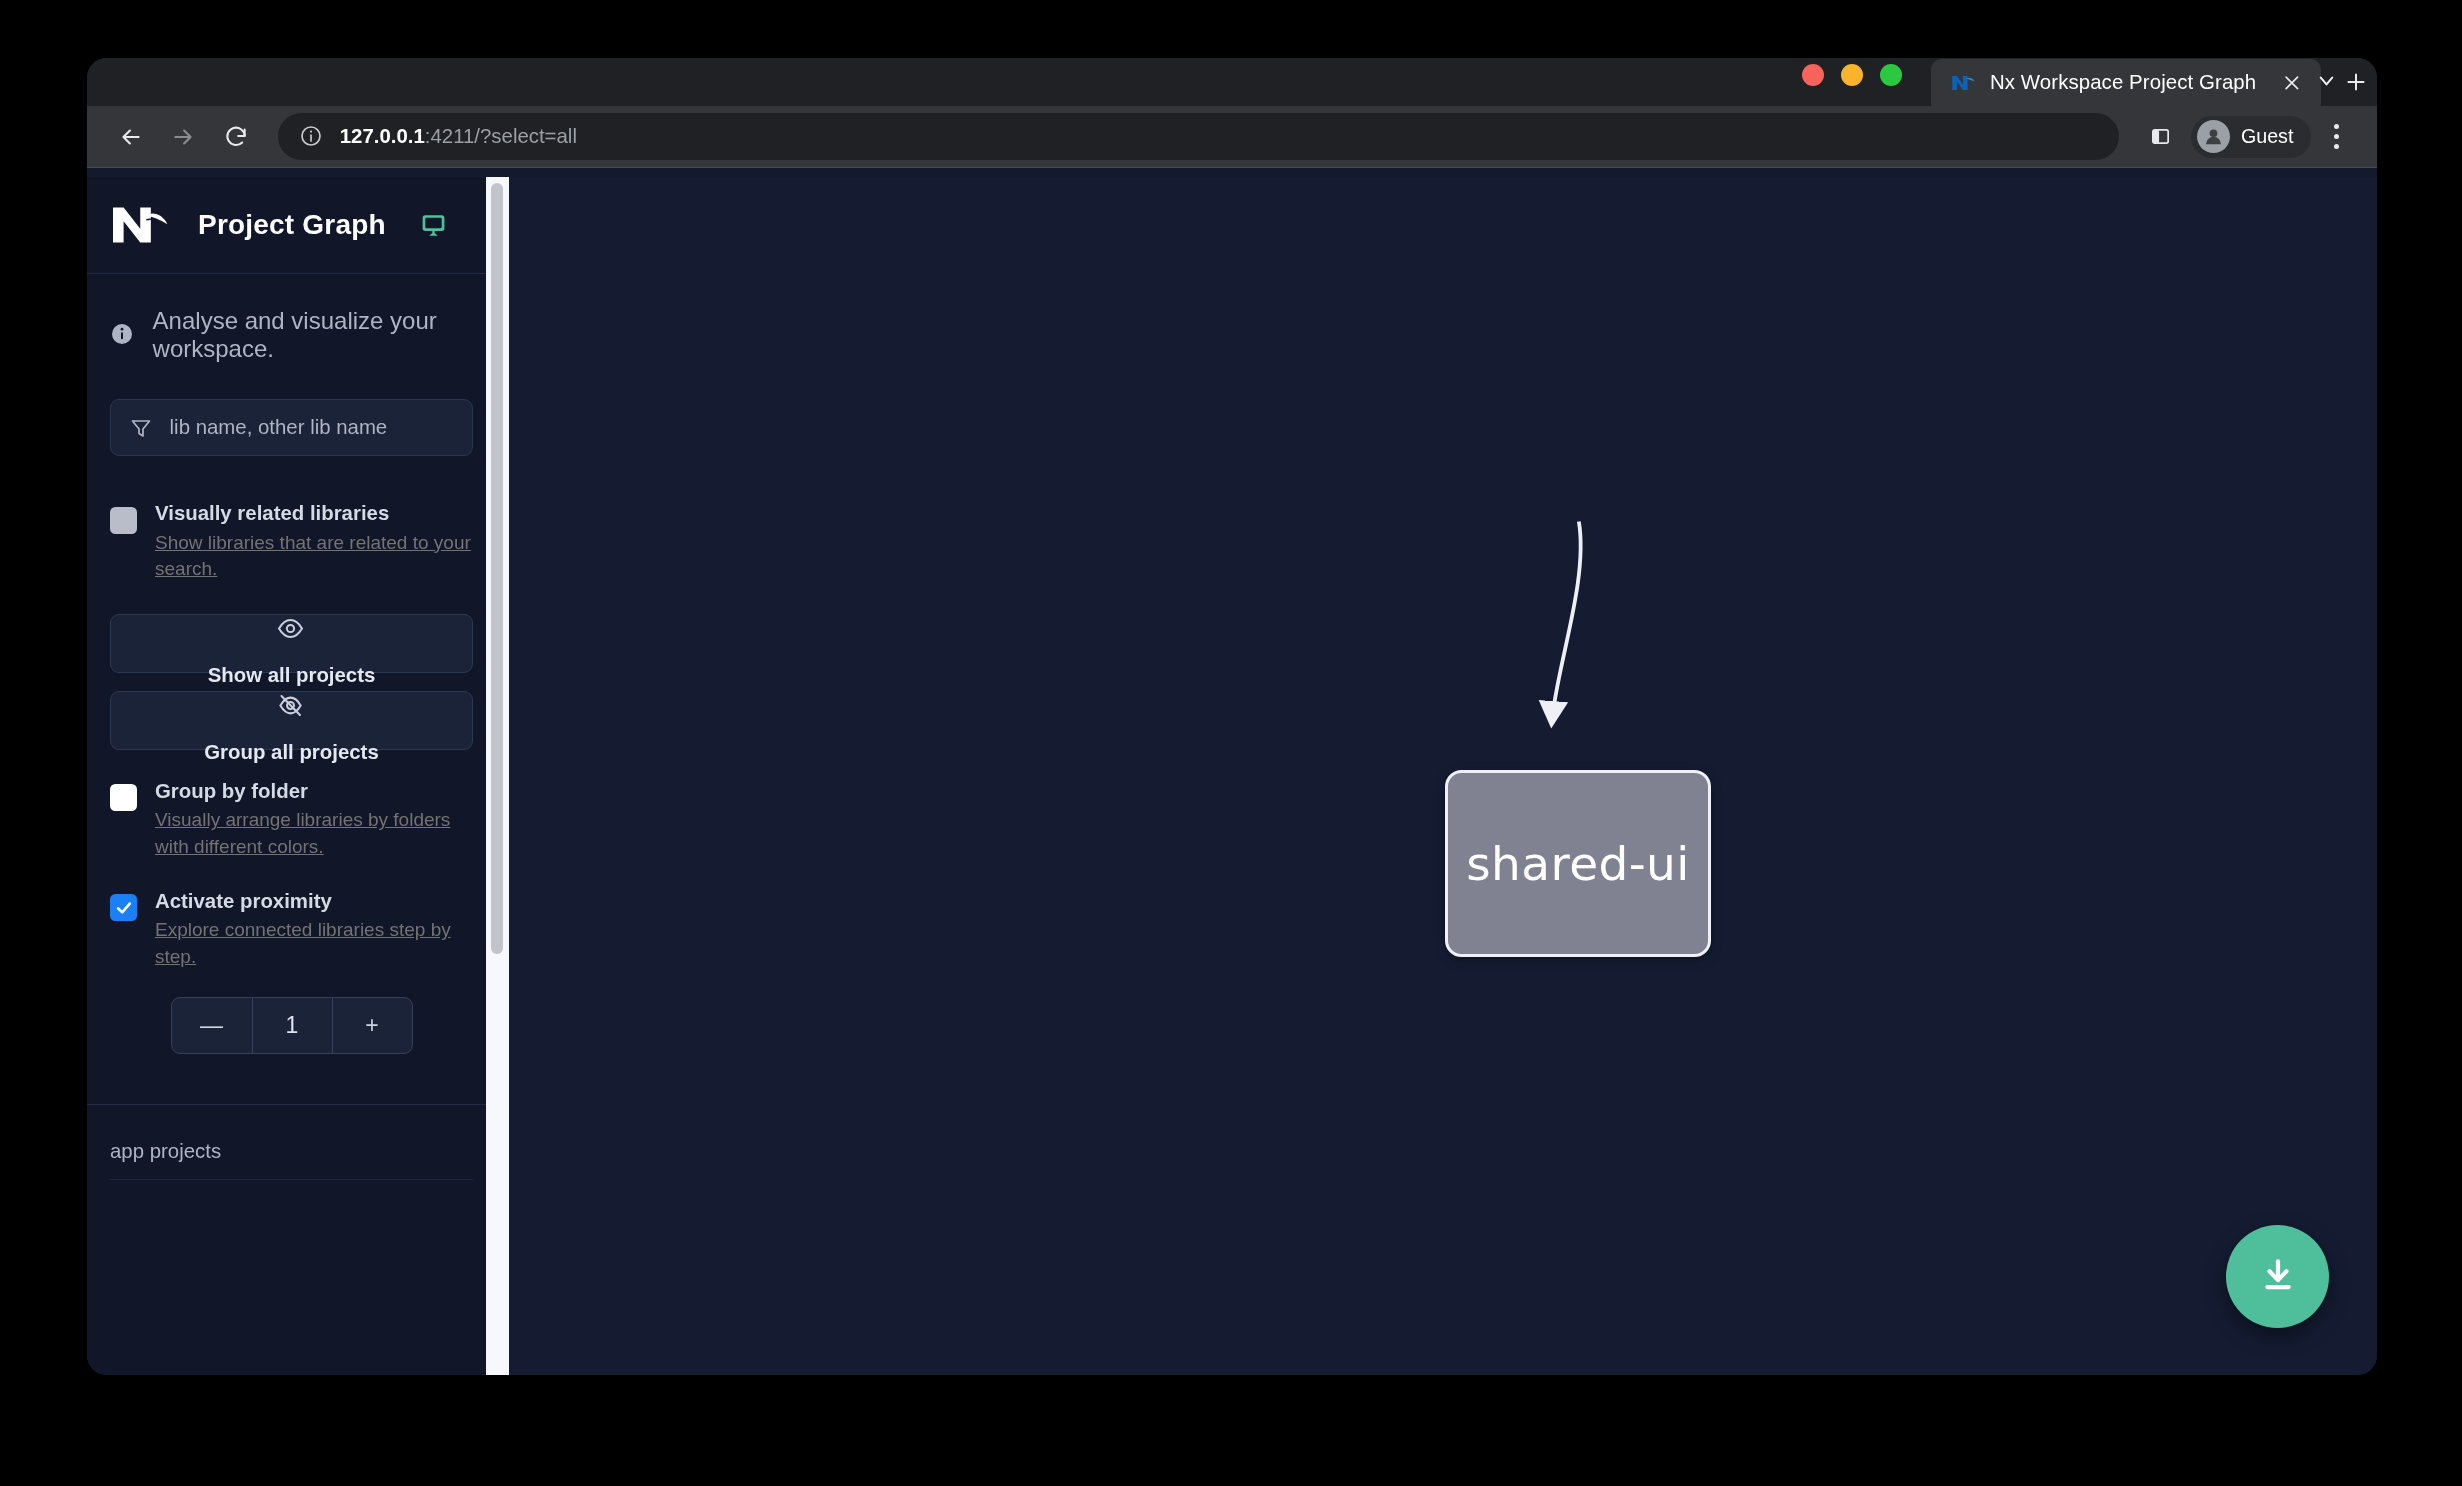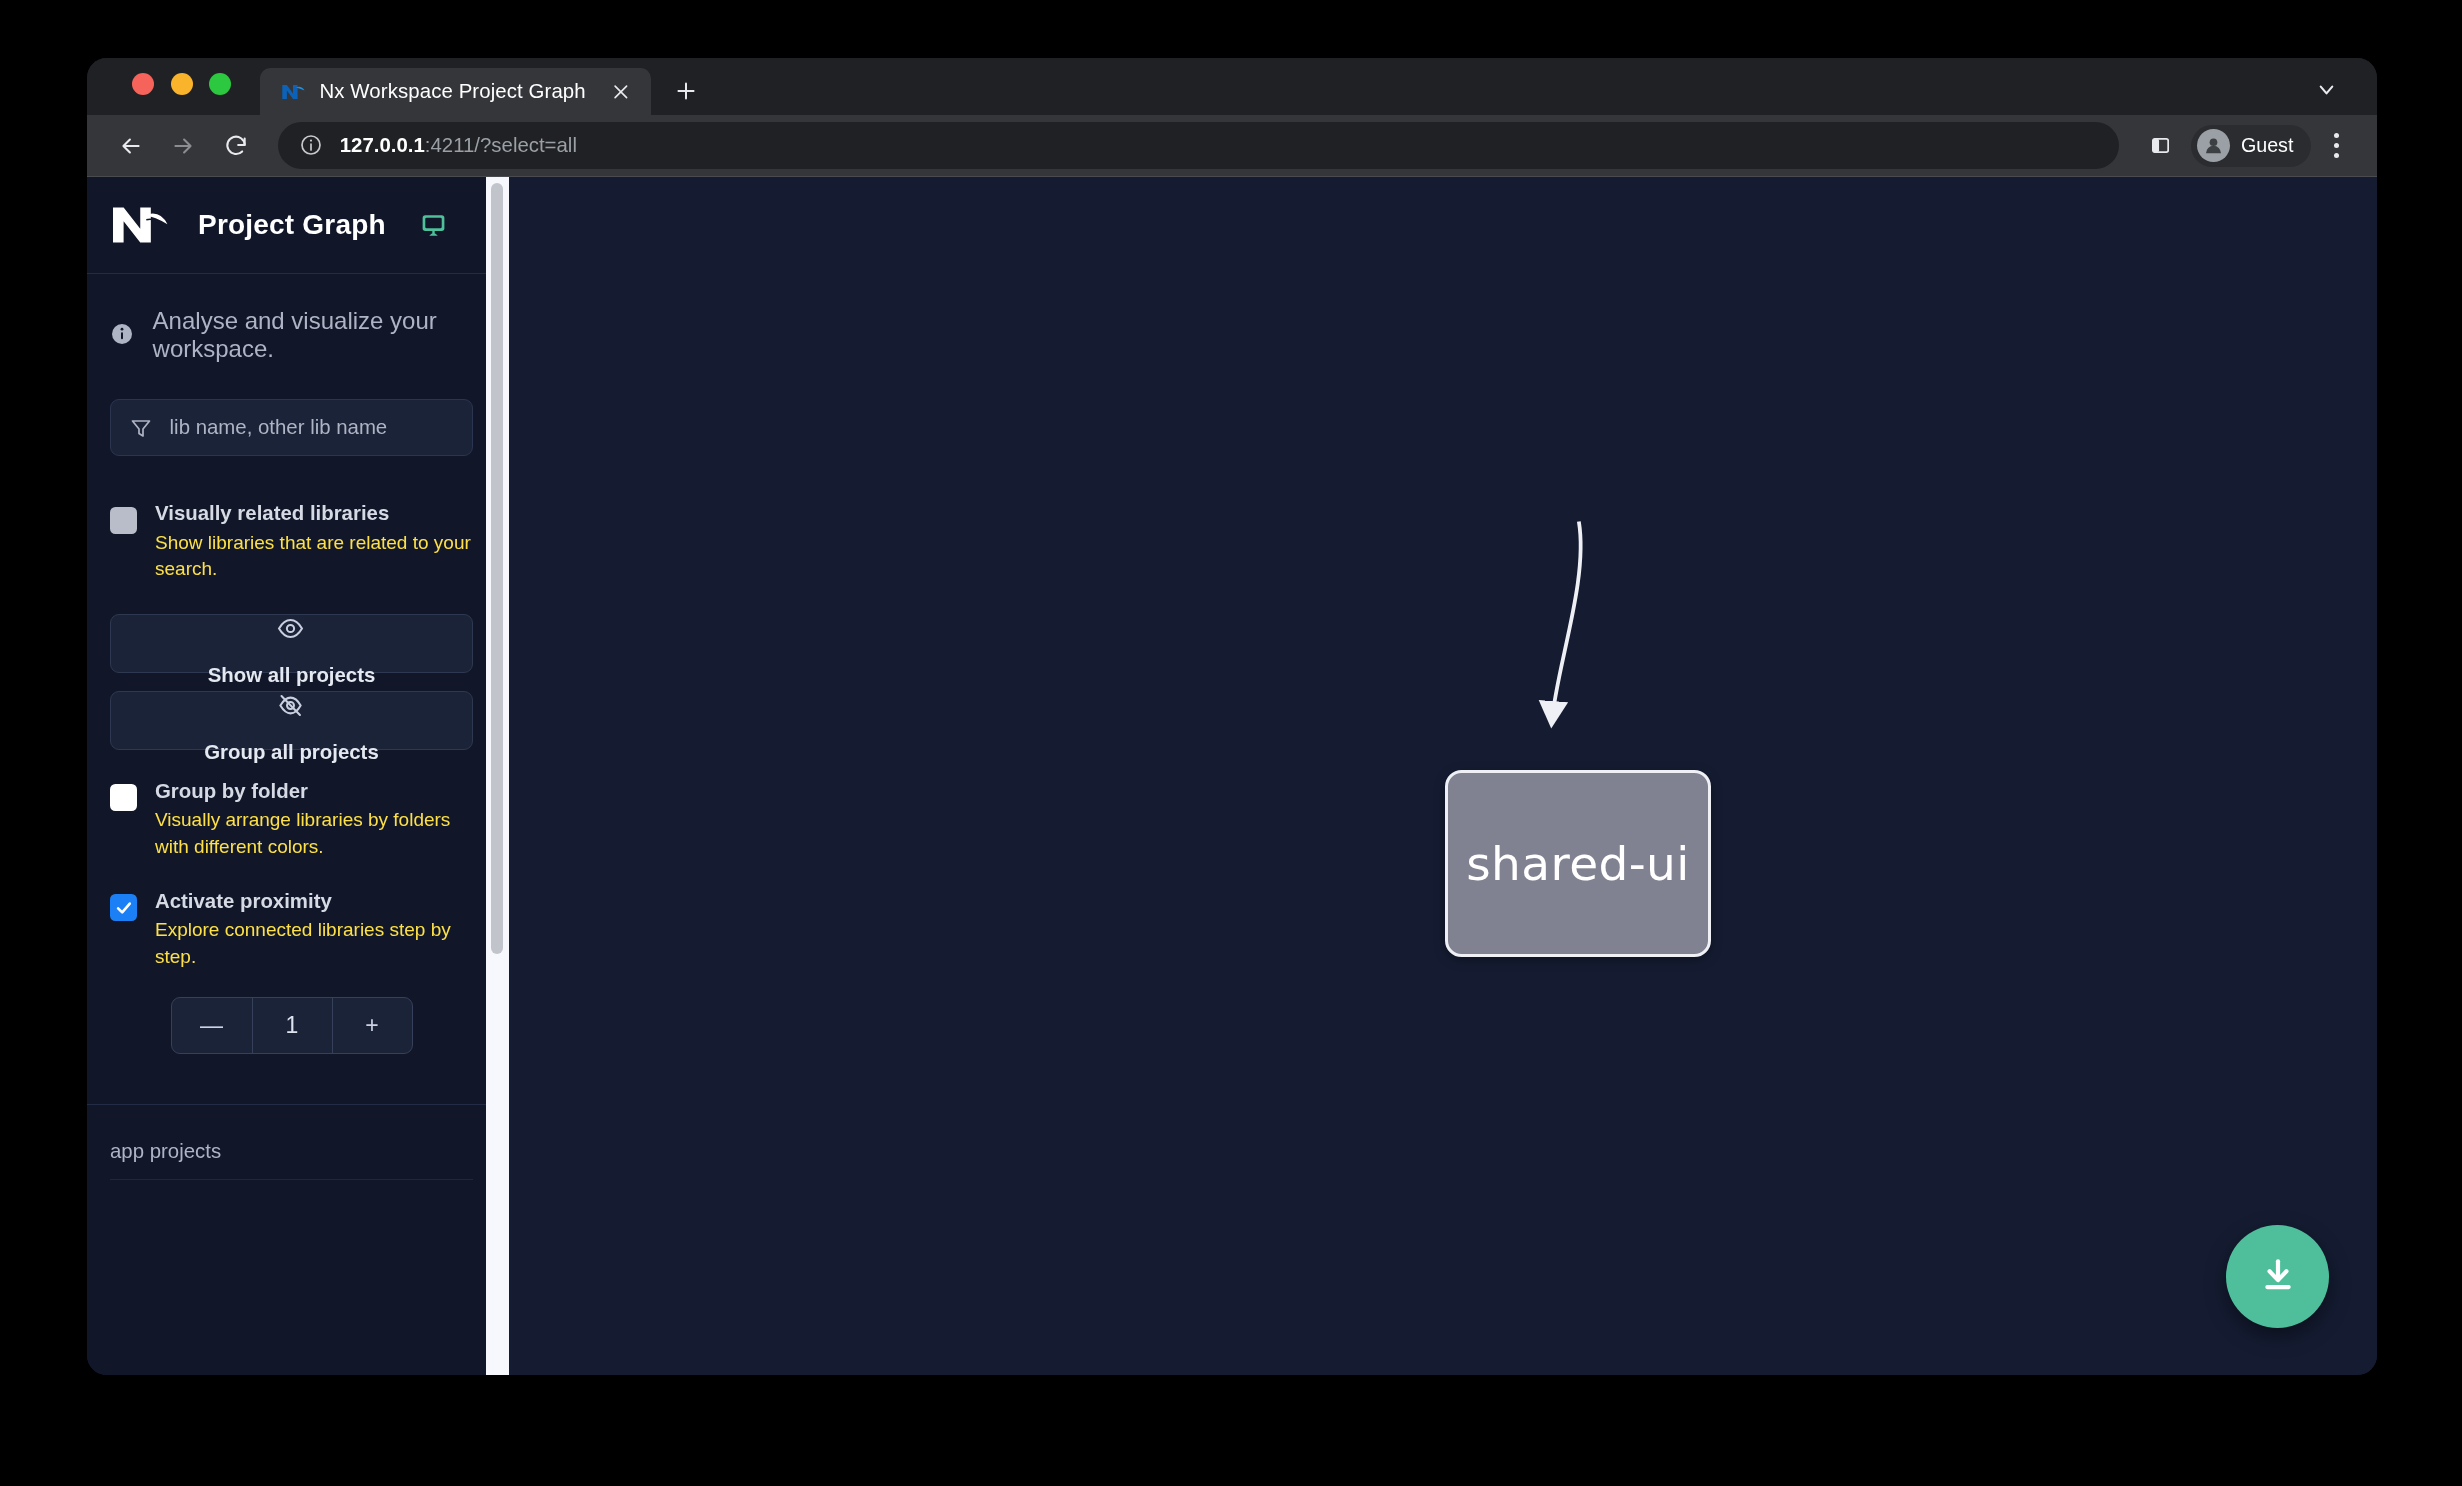--- a/index.html
+++ b/index.html
@@ -17,25 +17,26 @@
     width: 2290px; height: 1317px;
     border-radius: 19.7px;
     overflow: hidden;
     background: #141a2e;
     box-shadow: 0 23px 68px rgba(0,0,0,0.8);
   }
 
   
   .tabstrip {
     position: relative;
-    height: 57px;
+    height: 48px;
     background: #202124;
     display: flex;
     align-items: flex-end;
-    padding-left: 45px;
+    padding-left: 36px;
+    justify-content: flex-end;
   }
   .traffic {
     display: flex; align-items: center; gap: 16.6px;
     height: 57px; padding-bottom: 4.5px;
   }
   .dot { width: 22px; height: 22px; border-radius: 50%; }
   .dot.red    { background: #f5635b; }
   .dot.yellow { background: #f9b42c; }
   .dot.green  { background: #2bc840; }
 
@@ -187,21 +188,21 @@
     border-radius: 5.3px;
   }
   .cb.unchecked-grey { background: #b9bdc9; }
   .cb.unchecked-white { background: #ffffff; }
   .cb.checked {
     background: #1b7ff5;
     display: flex; align-items: center; justify-content: center;
   }
   .opt-texts { flex: 1; }
   .opt-title { color: #d6dae4; font-size: 20.4px; font-weight: 700; }
-  .opt-desc { color: #fde047; font-size: 19px; line-height: 1.38; margin-top: 4.5px; }
+  .opt-desc { color: #737373; font-size: 19px; line-height: 1.38; margin-top: 4.5px; text-decoration: underline; }
 
   .btn-stack { padding: 32px 23px 0 23px; display: flex; flex-direction: column; gap: 18px; }
   .wide-btn {
     height: 59px;
     background: #1b2338;
     border: 0.8px solid #2e3850;
     border-radius: 9px;
     display: flex; align-items: center;
     padding: 0 19.7px; gap: 19.7px;
     color: #e4e8f1; font-size: 20.4px; font-weight: 700; flex-direction: column;

